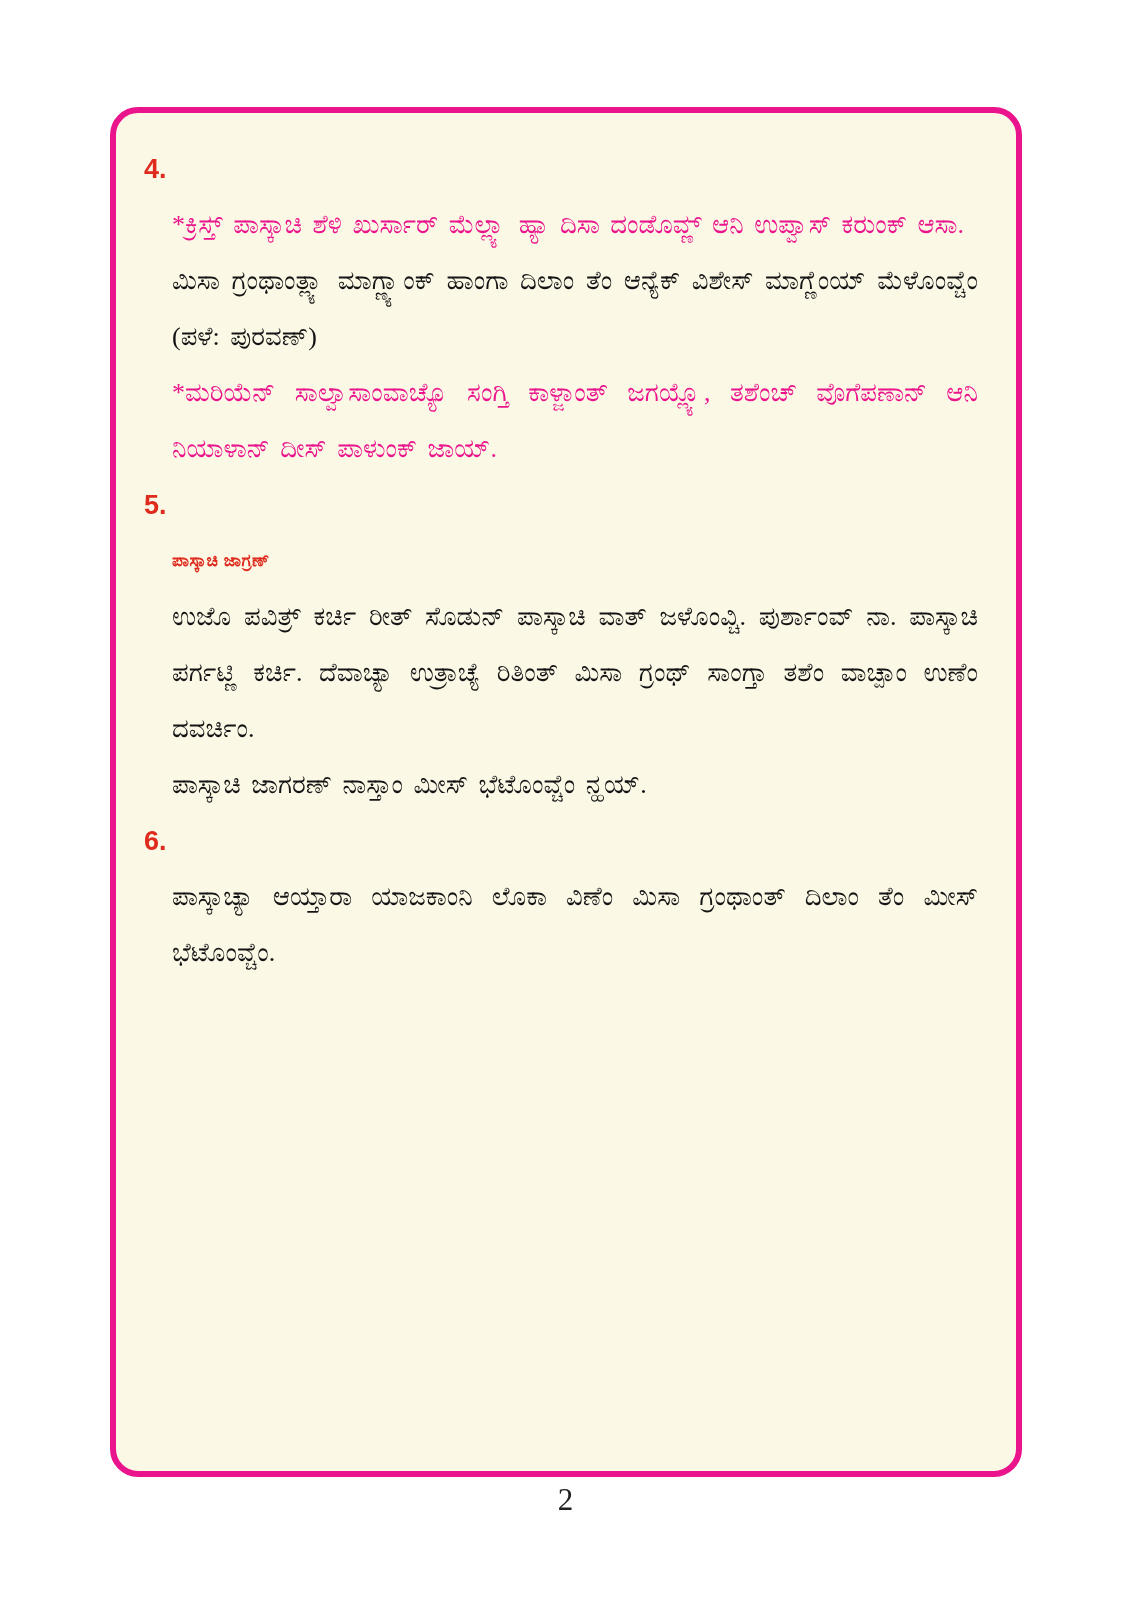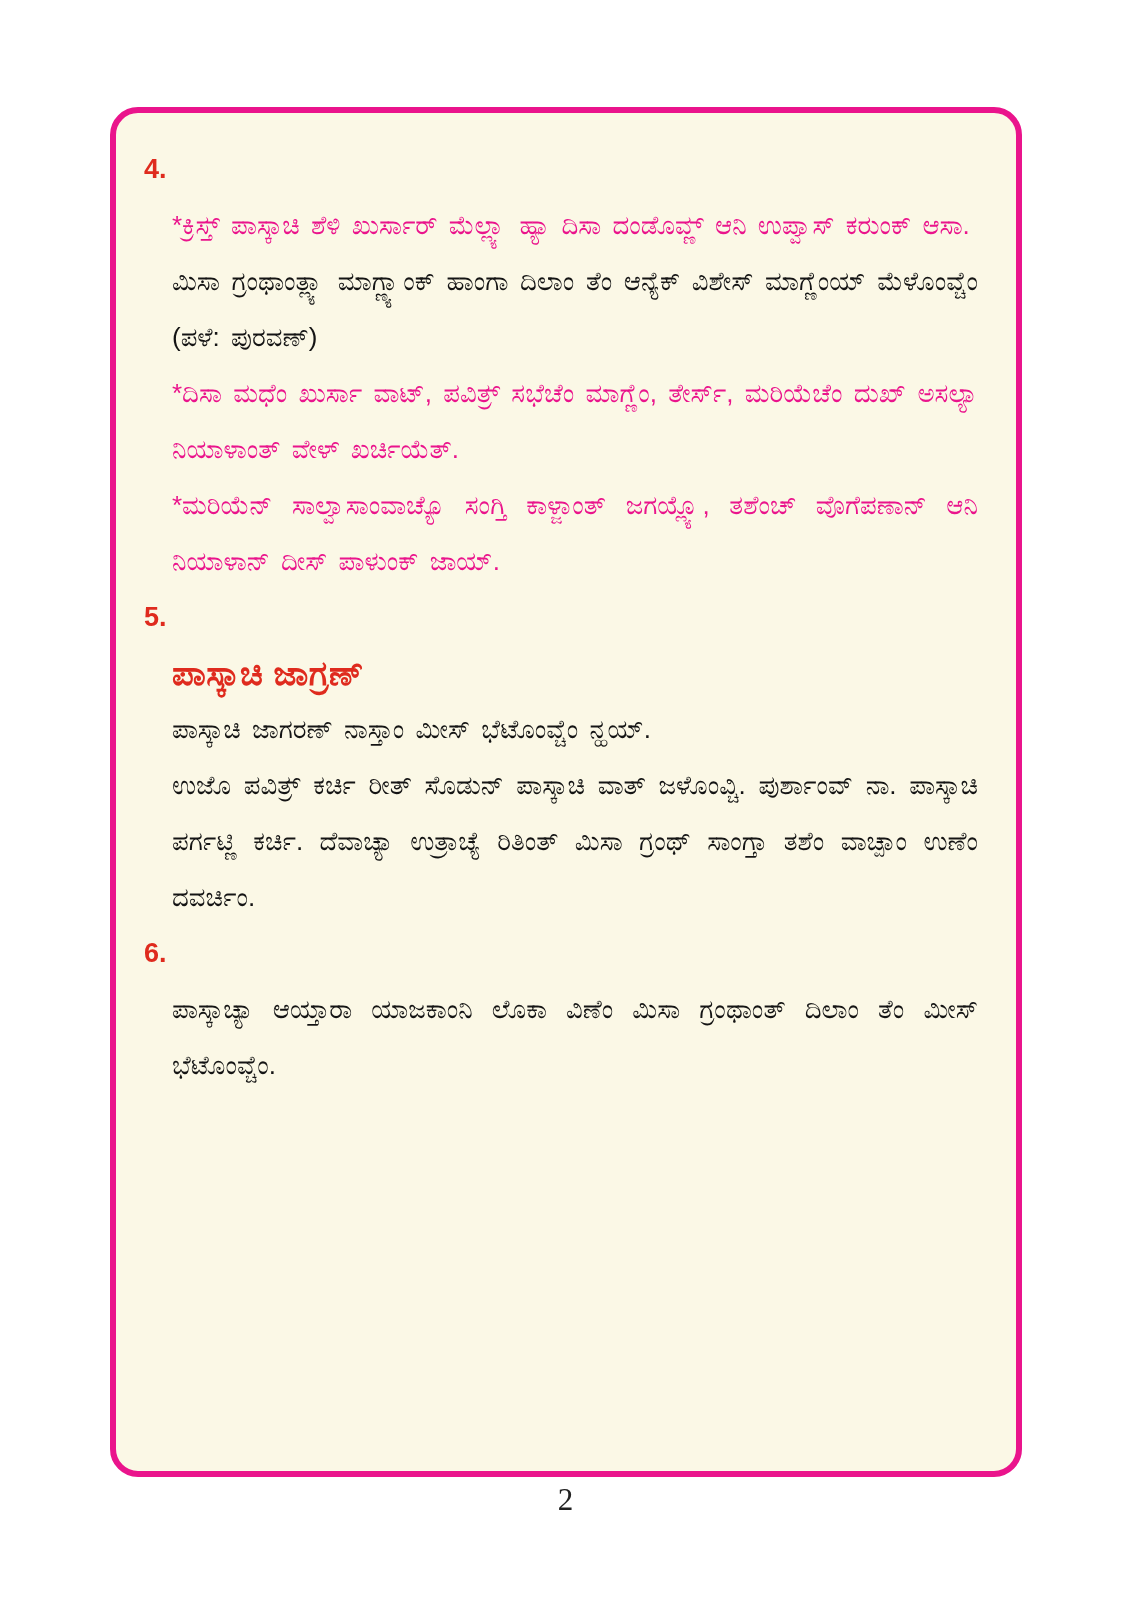--- a/index.html
+++ b/index.html
@@ -21,57 +21,57 @@
     padding:28px 38px 20px 28px;
     overflow:hidden;
   }
   .section{margin:0;}
   .section-heading{
     display:flex;align-items:baseline;gap:14px;
     color:var(--red);font-weight:bold;font-size:27px;line-height:56px;
   }
   .sec-title{letter-spacing:0.5px;}
   .sub-heading{
-    color:var(--red);font-weight:bold;font-size:34px;line-height:56px;
+    color:var(--red);font-weight:bold;font-size:17px;line-height:56px;
     margin-left:28px;letter-spacing:0.5px;
   }
   .para{
     font-size:26px;line-height:56px;margin-left:28px;
     text-align:justify;color:var(--body-ink);
     word-spacing:4px;
+    font-family:Liberation Serif, serif;
   }
   .para.magenta{color:var(--magenta);}
   .page-number{
     position:absolute;left:0;right:0;top:1482px;text-align:center;
     font-family:"Liberation Serif", serif;font-size:31px;color:#222;
   }
 </style>
 </head>
 <body>
 
 <div class="page">
   <div class="content-box">
 
     <div class="section">
       <div class="section-heading">
         <span class="sec-num">4.</span>
       </div>
       <p class="para magenta">*ಕ್ರಿಸ್ತ್ ಪಾಸ್ಕಾಚಿ ಶೆಳಿ ಖುರ್ಸಾರ್ ಮೆಲ್ಲ್ಯಾ ಹ್ಯಾ ದಿಸಾ ದಂಡೊವ್ಣ್ ಆನಿ ಉಪ್ವಾಸ್ ಕರುಂಕ್ ಆಸಾ.</p>
       <p class="para">ಮಿಸಾ ಗ್ರಂಥಾಂತ್ಲ್ಯಾ ಮಾಗ್ಣ್ಯಾಂಕ್ ಹಾಂಗಾ ದಿಲಾಂ ತೆಂ ಆನ್ಯೆಕ್ ವಿಶೇಸ್ ಮಾಗ್ಣೆಂಯ್ ಮೆಳೊಂವ್ಚೆಂ (ಪಳೆ: ಪುರವಣ್)</p>
-      <p class="para magenta">*ದಿಸಾ ಮಧೆಂ ಖುರ್ಸಾ ವಾಟ್, ಪವಿತ್ರ್ ಸಭೆಚೆಂ ಮಾಗ್ಣೆಂ, ತೇರ್ಸ್, ಮರಿಯೆಚೆಂ ದುಖ್ ಅಸಲ್ಯಾ ನಿಯಾಳಾಂತ್ ವೇಳ್ ಖರ್ಚಿಯೆತ್.</p>
       <p class="para magenta">*ಮರಿಯೆನ್ ಸಾಲ್ವಾಸಾಂವಾಚ್ಯೊ ಸಂಗ್ತಿ ಕಾಳ್ಜಾಂತ್ ಜಗಯ್ಲ್ಯೊ, ತಶೆಂಚ್ ವೊಗೆಪಣಾನ್ ಆನಿ ನಿಯಾಳಾನ್ ದೀಸ್ ಪಾಳುಂಕ್ ಜಾಯ್.</p>
     </div>
 
     <div class="section">
       <div class="section-heading">
         <span class="sec-num">5.</span>
       </div>
       <div class="sub-heading">ಪಾಸ್ಕಾಚಿ ಜಾಗ್ರಣ್</div>
+      <p class="para">ಉಜೊ ಪವಿತ್ರ್ ಕರ್ಚಿ ರೀತ್ ಸೊಡುನ್ ಪಾಸ್ಕಾಚಿ ವಾತ್ ಜಳೊಂವ್ಚಿ. ಪುರ್ಶಾಂವ್ ನಾ. ಪಾಸ್ಕಾಚಿ ಪರ್ಗಟ್ಣಿ ಕರ್ಚಿ. ದೆವಾಚ್ಯಾ ಉತ್ರಾಚ್ಯೆ ರಿತಿಂತ್ ಮಿಸಾ ಗ್ರಂಥ್ ಸಾಂಗ್ತಾ ತಶೆಂ ವಾಚ್ಪಾಂ ಉಣೆಂ ದವರ್ಚಿಂ.</p>
       <p class="para">ಪಾಸ್ಕಾಚಿ ಜಾಗರಣ್ ನಾಸ್ತಾಂ ಮೀಸ್ ಭೆಟೊಂವ್ಚೆಂ ನ್ಹಯ್.</p>
-      <p class="para">ಉಜೊ ಪವಿತ್ರ್ ಕರ್ಚಿ ರೀತ್ ಸೊಡುನ್ ಪಾಸ್ಕಾಚಿ ವಾತ್ ಜಳೊಂವ್ಚಿ. ಪುರ್ಶಾಂವ್ ನಾ. ಪಾಸ್ಕಾಚಿ ಪರ್ಗಟ್ಣಿ ಕರ್ಚಿ. ದೆವಾಚ್ಯಾ ಉತ್ರಾಚ್ಯೆ ರಿತಿಂತ್ ಮಿಸಾ ಗ್ರಂಥ್ ಸಾಂಗ್ತಾ ತಶೆಂ ವಾಚ್ಪಾಂ ಉಣೆಂ ದವರ್ಚಿಂ.</p>
     </div>
 
     <div class="section">
       <div class="section-heading">
         <span class="sec-num">6.</span>
       </div>
       <p class="para">ಪಾಸ್ಕಾಚ್ಯಾ ಆಯ್ತಾರಾ ಯಾಜಕಾಂನಿ ಲೊಕಾ ವಿಣೆಂ ಮಿಸಾ ಗ್ರಂಥಾಂತ್ ದಿಲಾಂ ತೆಂ ಮೀಸ್ ಭೆಟೊಂವ್ಚೆಂ.</p>
     </div>
 
   </div>

